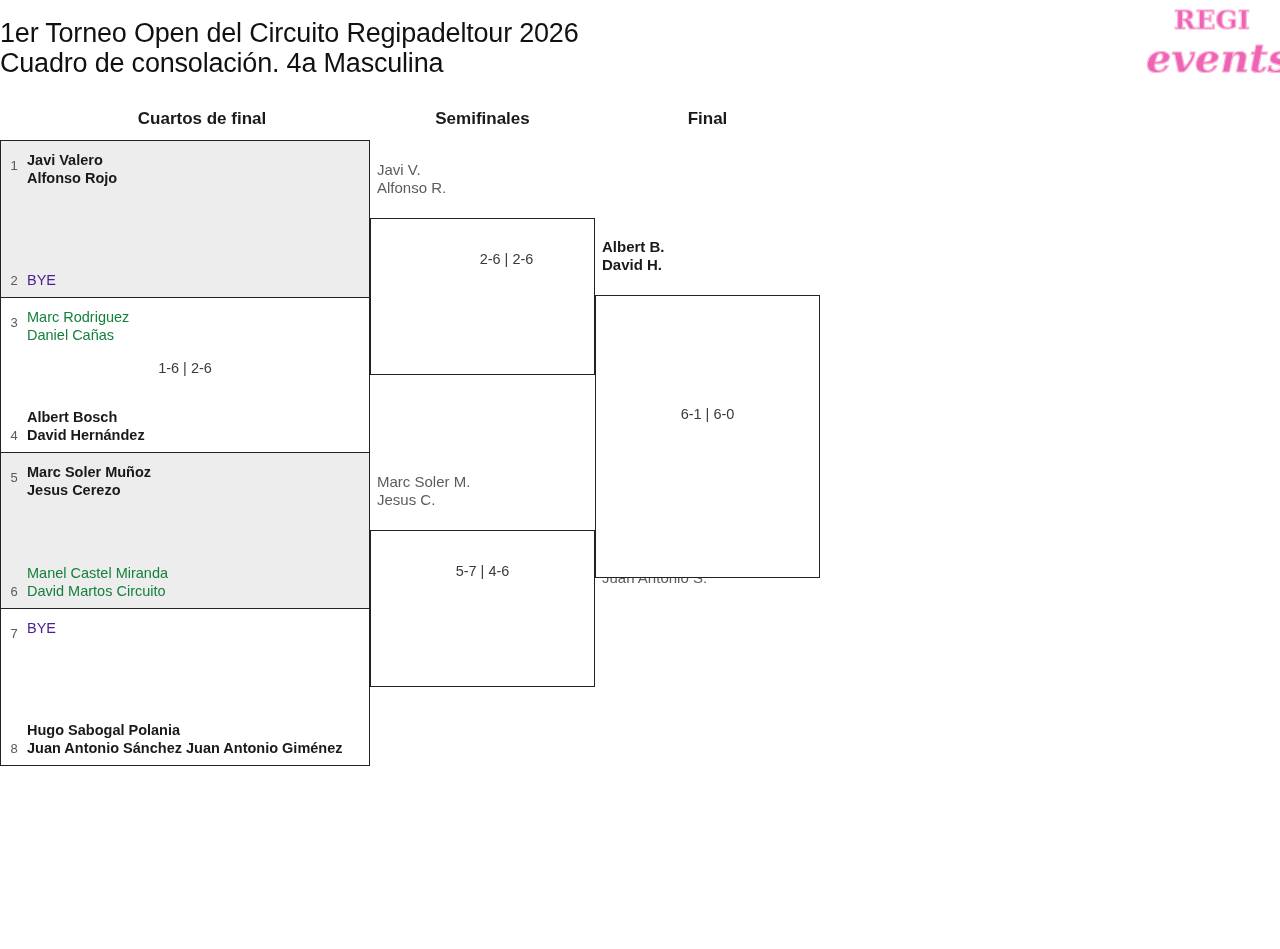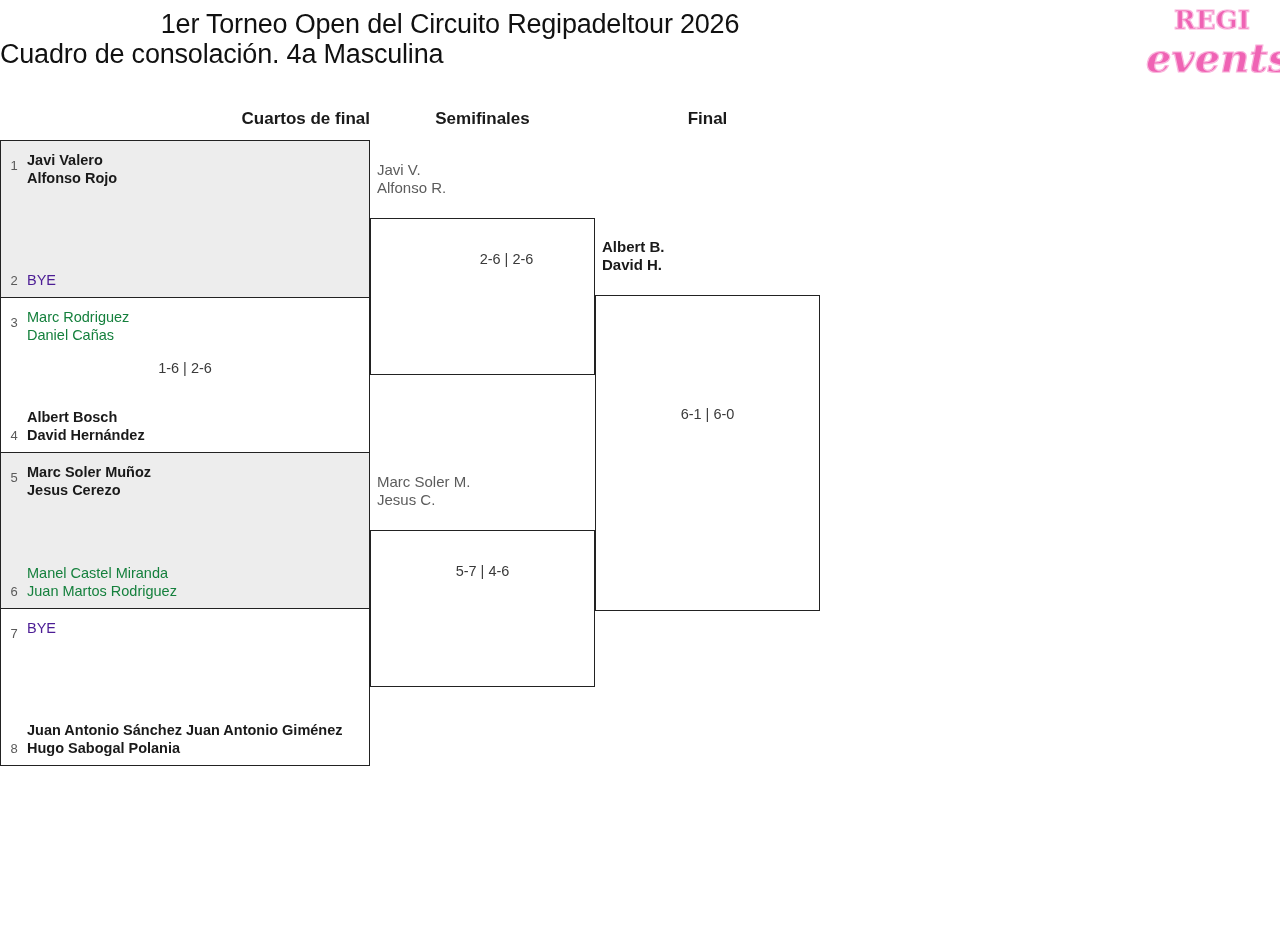--- a/index.html
+++ b/index.html
@@ -26,21 +26,21 @@
     width: 900px;
   }
   #header-title .line {
     font-size: 27px;
     line-height: 30px;
     font-weight: 400;
     color: #111111;
     letter-spacing: -0.2px;
     white-space: nowrap;
   }
-  #header-title .line.l1 { padding-top: 9px; text-align: center; }
+  #header-title .line.l1 { padding-top: 18px; }
 
   
   #brand-logo {
     position: absolute;
     right: 2px;
     top: 0px;
     width: 132px;
     text-align: center;
     user-select: none;
   }
@@ -68,21 +68,21 @@
   
   .round-header {
     position: absolute;
     top: 109px;
     font-size: 17px;
     font-weight: 600;
     color: #1a1a1a;
     text-align: center;
     white-space: nowrap;
   }
-  #round-header-0 { left: 0px;   width: 370px; text-align: right; }
+  #round-header-0 { left: 17px;   width: 370px; }
   #round-header-1 { left: 370px; width: 225px; }
   #round-header-2 { left: 595px; width: 225px; }
 
   
   #bracket {
     position: absolute;
     left: 0px;
     top: 0px;
     width: 1280px;
     height: 949px;
@@ -216,40 +216,40 @@
         <div class="seed">5</div>
         <div class="players">
           <span class="p">Marc Soler Muñoz</span>
           <span class="p">Jesus Cerezo</span>
         </div>
       </div>
       <div class="slot bottom loser">
         <div class="seed">6</div>
         <div class="players">
           <span class="p">Manel Castel Miranda</span>
-          <span class="p">Juan Martos Rodriguez</span>
+          <span class="p">David Martos Circuito</span>
         </div>
       </div>
     </div>
     <div class="advance loser-text" style="left: 377px; top: 473px;">
       <span class="p">Marc Soler M.</span>
       <span class="p">Jesus C.</span>
     </div>
     <div class="match" style="left: 0px; top: 608px; width: 370px; height: 158px;">
       <div class="slot top bye">
         <div class="seed">7</div>
         <div class="players">
           <span class="p">BYE</span>
         </div>
       </div>
       <div class="slot bottom winner">
         <div class="seed">8</div>
         <div class="players">
+          <span class="p">Hugo Sabogal Polania</span>
           <span class="p">Juan Antonio Sánchez Juan Antonio Giménez</span>
-          <span class="p">Hugo Sabogal Polania</span>
         </div>
       </div>
     </div>
     <div class="advance winner-text" style="left: 377px; top: 630px;">
       <span class="p">Hugo Sabogal P.</span>
       <span class="p">Juan Antonio S.</span>
     </div>
     <div class="match" style="left: 370px; top: 218px; width: 225px; height: 157px;">
       <div class="score" style="top: 32px; margin-left: 24px;">2-6 | 2-6</div>
     </div>
@@ -257,16 +257,16 @@
       <div class="score" style="top: 32px;">5-7 | 4-6</div>
     </div>
     <div class="advance winner-text" style="left: 602px; top: 238px;">
       <span class="p">Albert B.</span>
       <span class="p">David H.</span>
     </div>
     <div class="advance loser-text" style="left: 602px; top: 551px;">
       <span class="p">Hugo Sabogal P.</span>
       <span class="p">Juan Antonio S.</span>
     </div>
-    <div class="match" style="left: 595px; top: 295px; width: 225px; height: 316px;">
+    <div class="match" style="left: 595px; top: 295px; width: 225px; height: 283px;">
       <div class="score" style="top: 110px;">6-1 | 6-0</div>
     </div>
   </div>
 
 </body></html>

